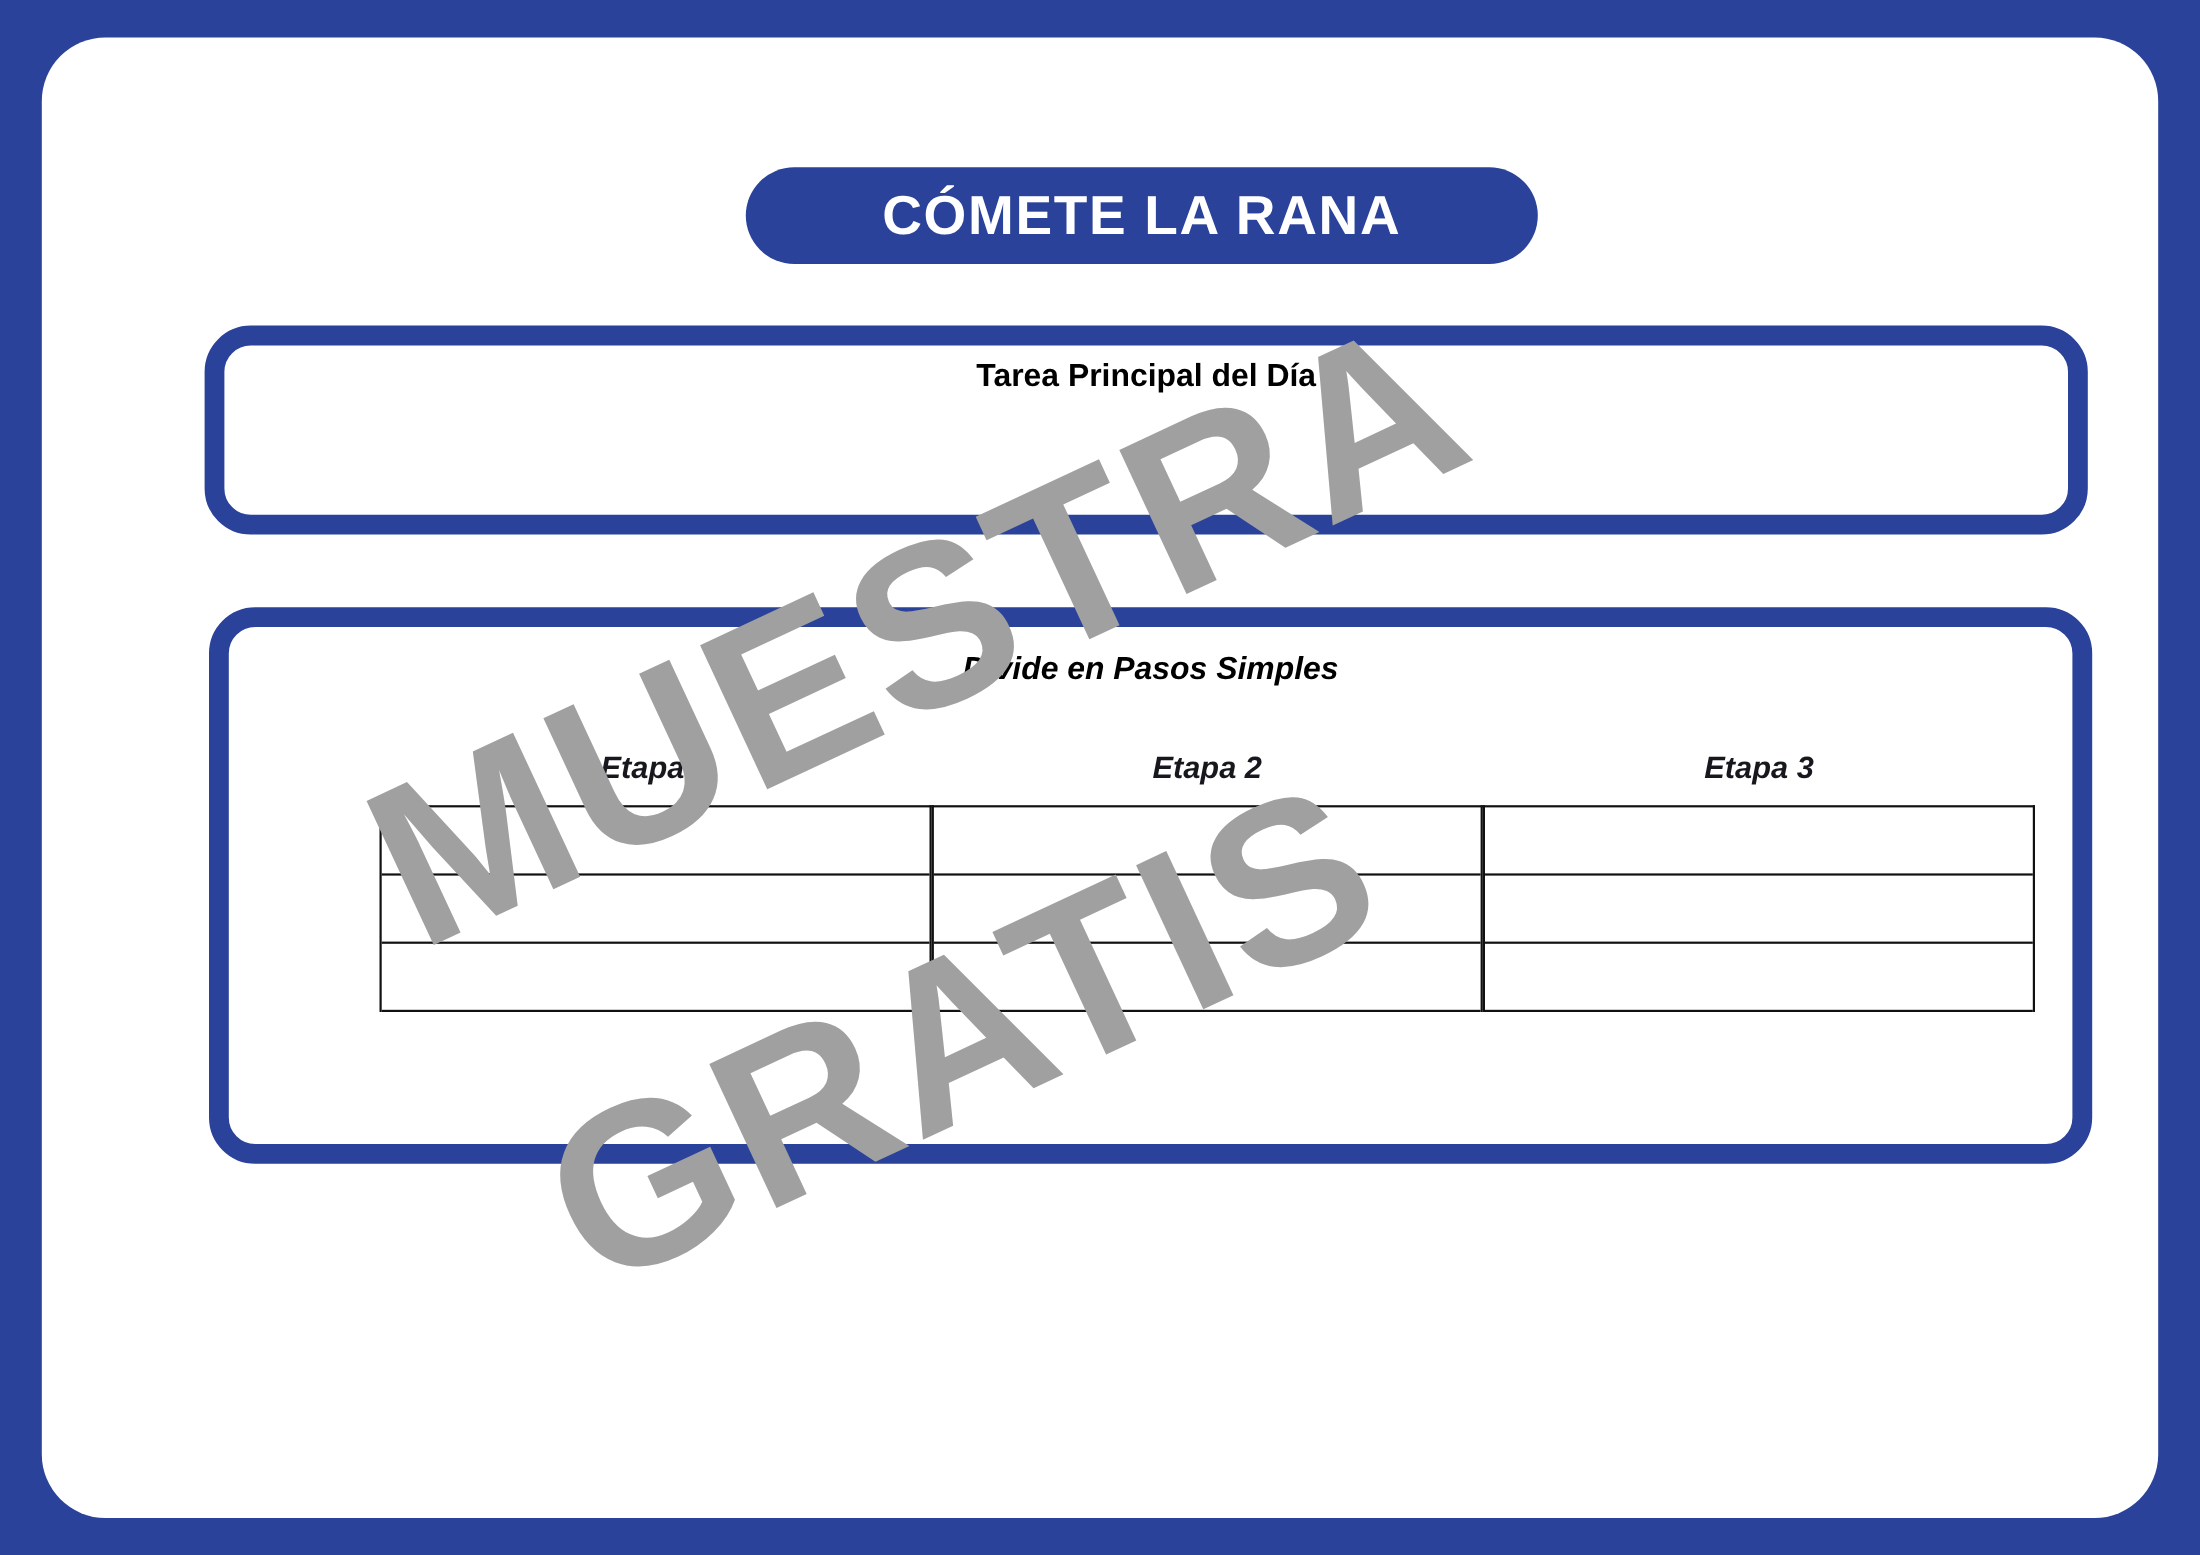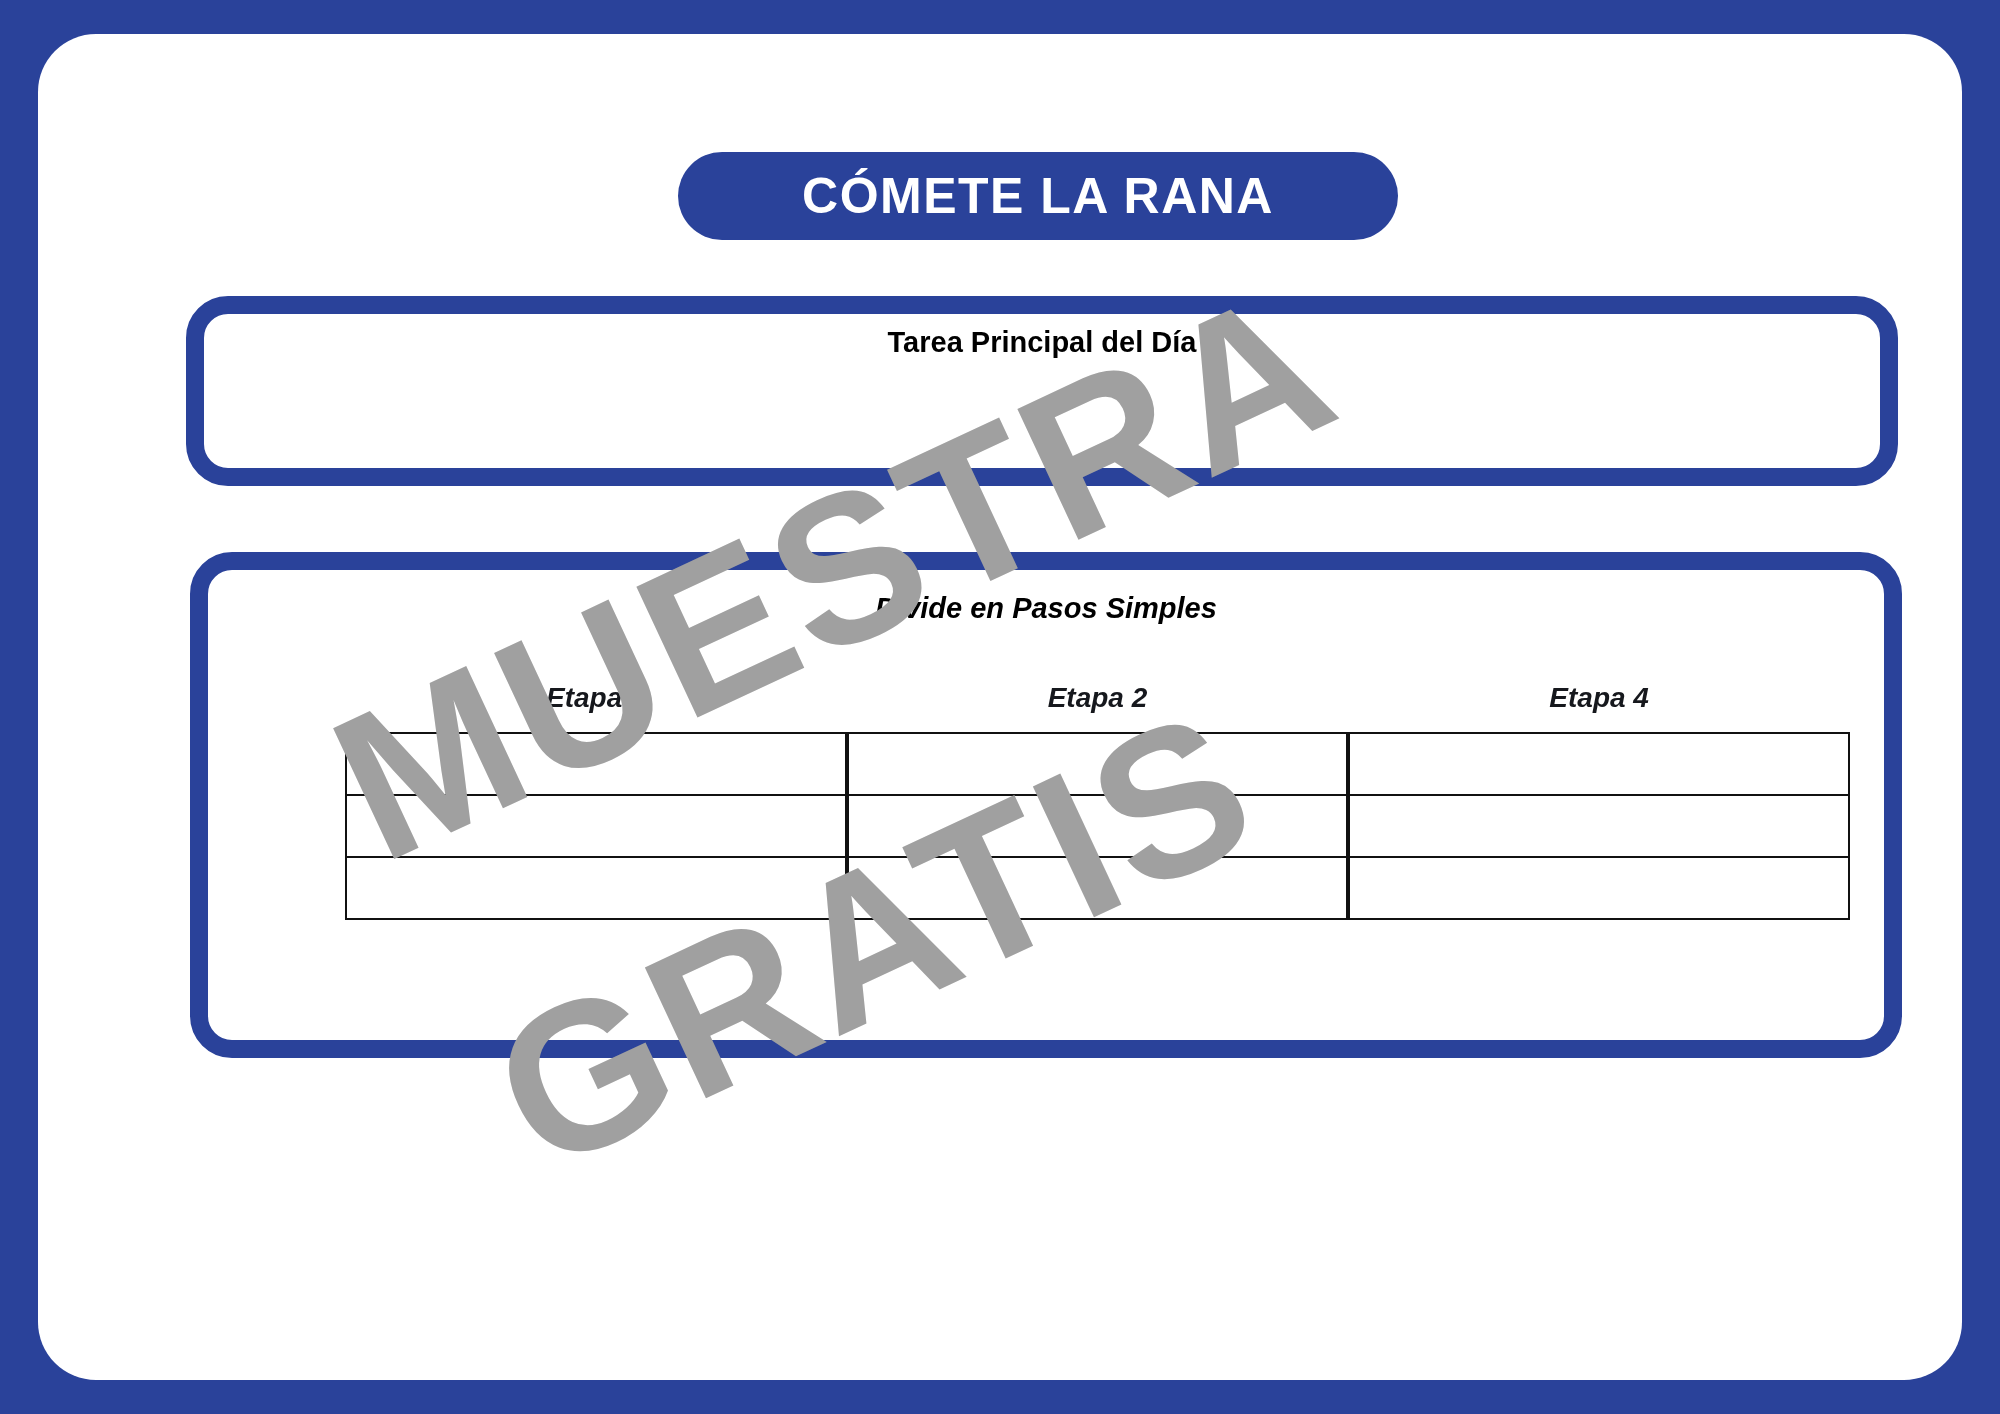--- a/index.html
+++ b/index.html
@@ -201,21 +201,21 @@
         <div class="stage-col">
           <div class="stage-label">Etapa 2</div>
           <div class="stage-grid">
             <div class="cell"></div>
             <div class="cell"></div>
             <div class="cell"></div>
           </div>
         </div>
 
         <div class="stage-col">
-          <div class="stage-label">Etapa 4</div>
+          <div class="stage-label">Etapa 3</div>
           <div class="stage-grid">
             <div class="cell"></div>
             <div class="cell"></div>
             <div class="cell"></div>
           </div>
         </div>
 
       </div>
     </div>
 

